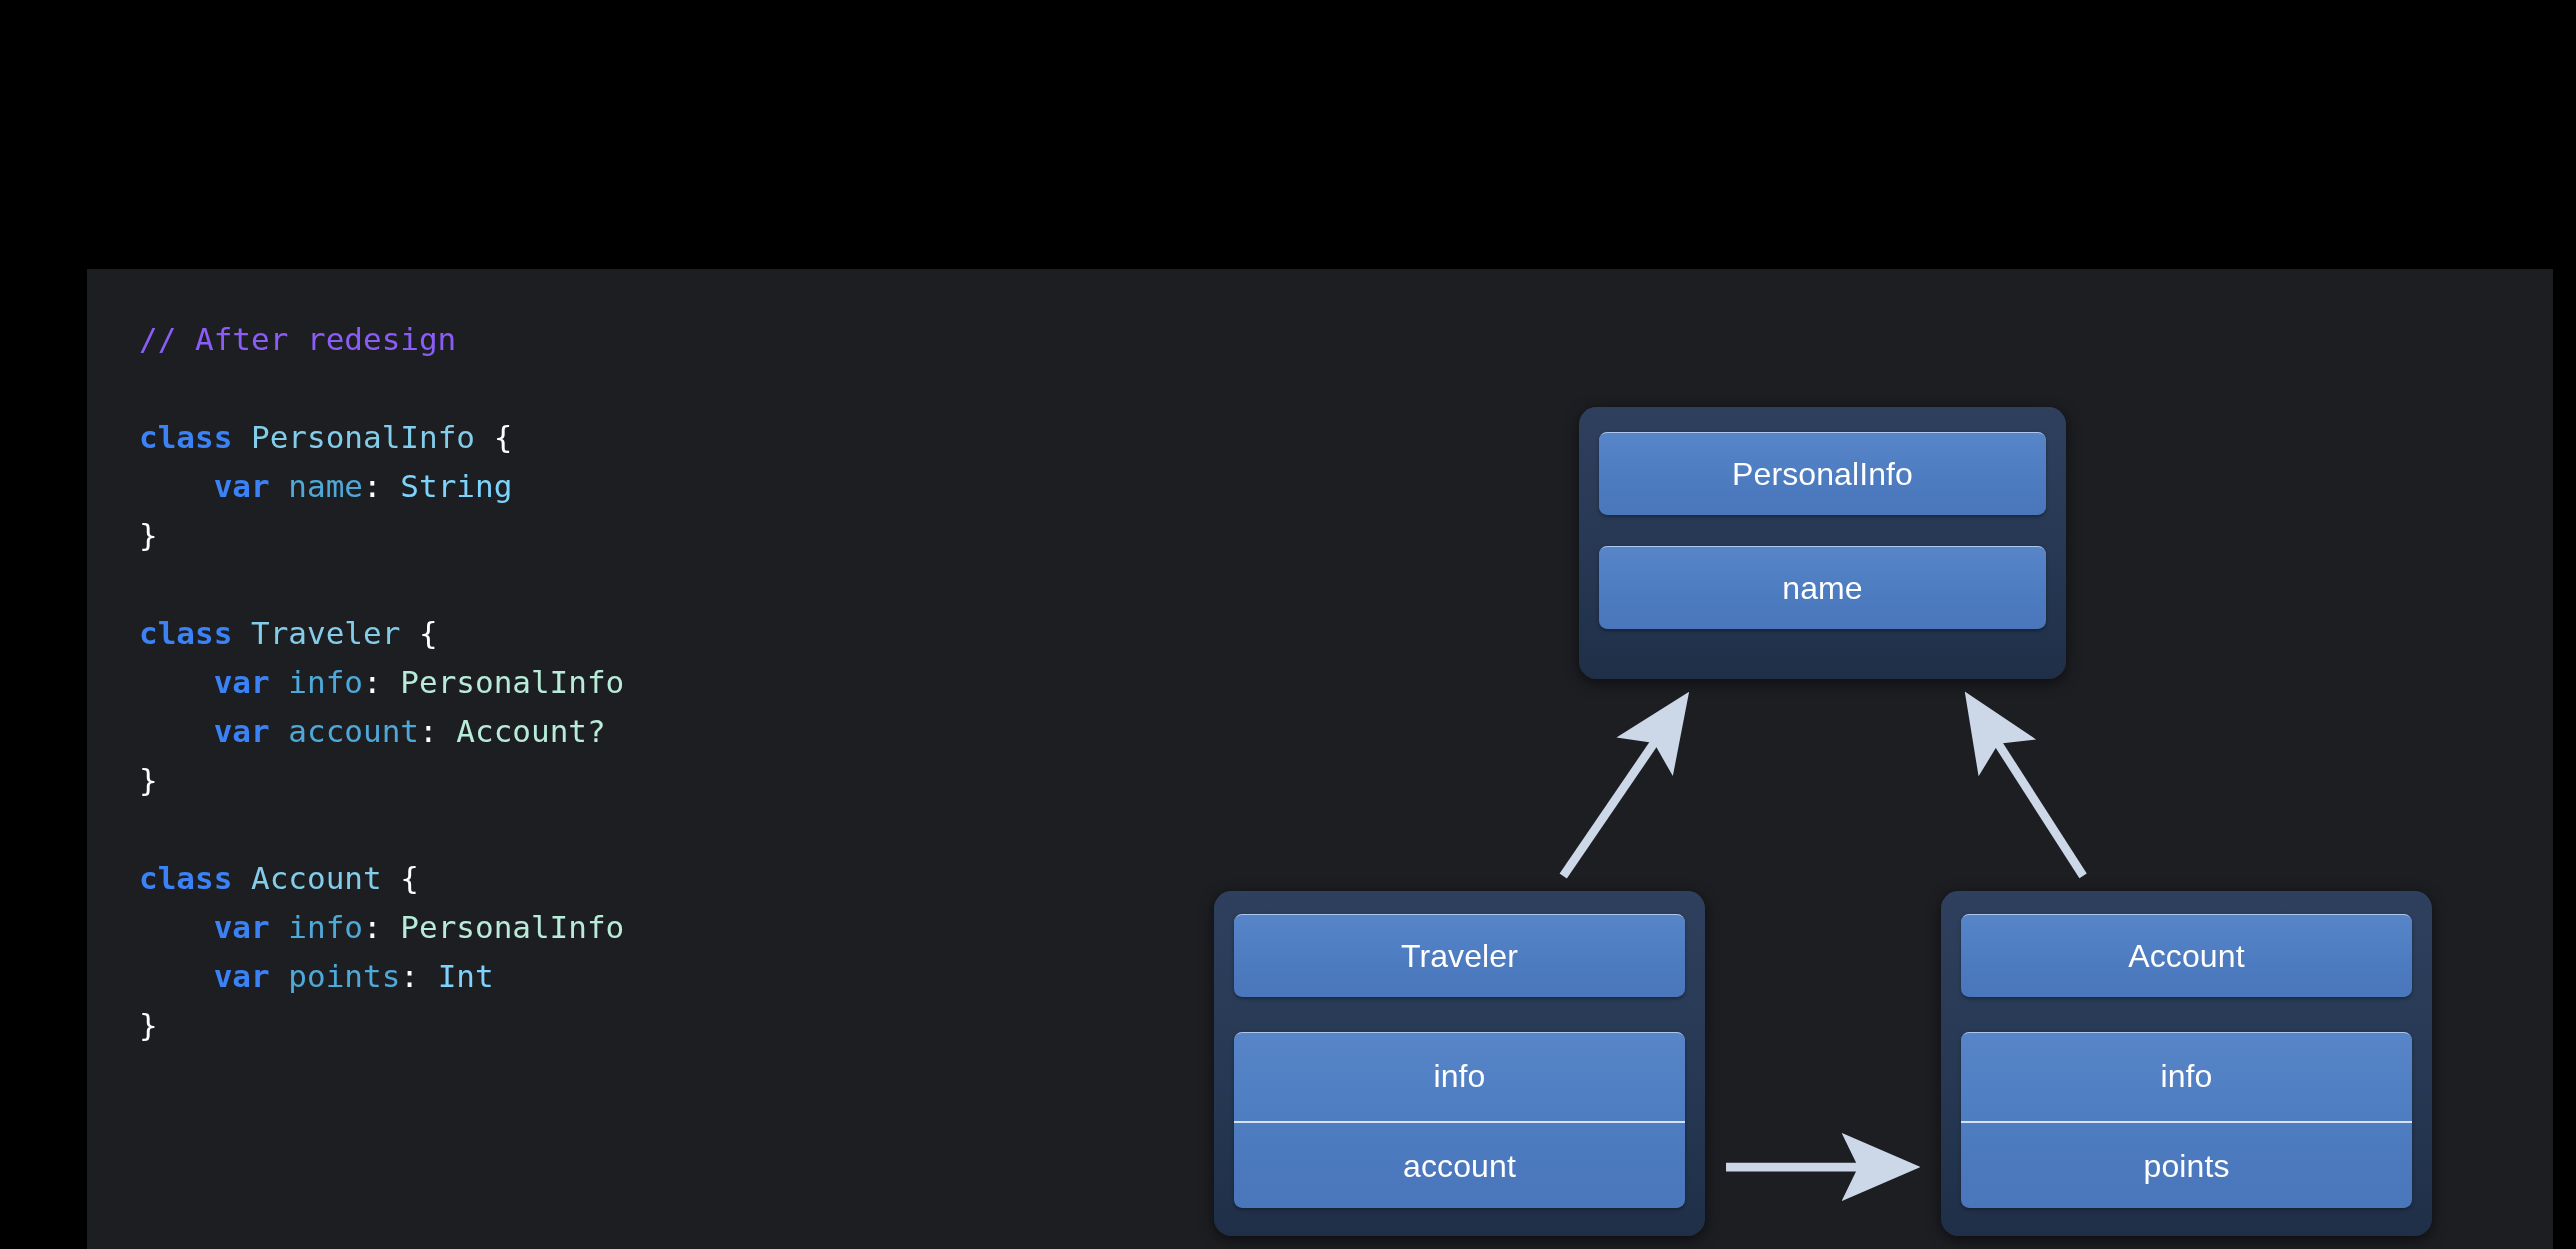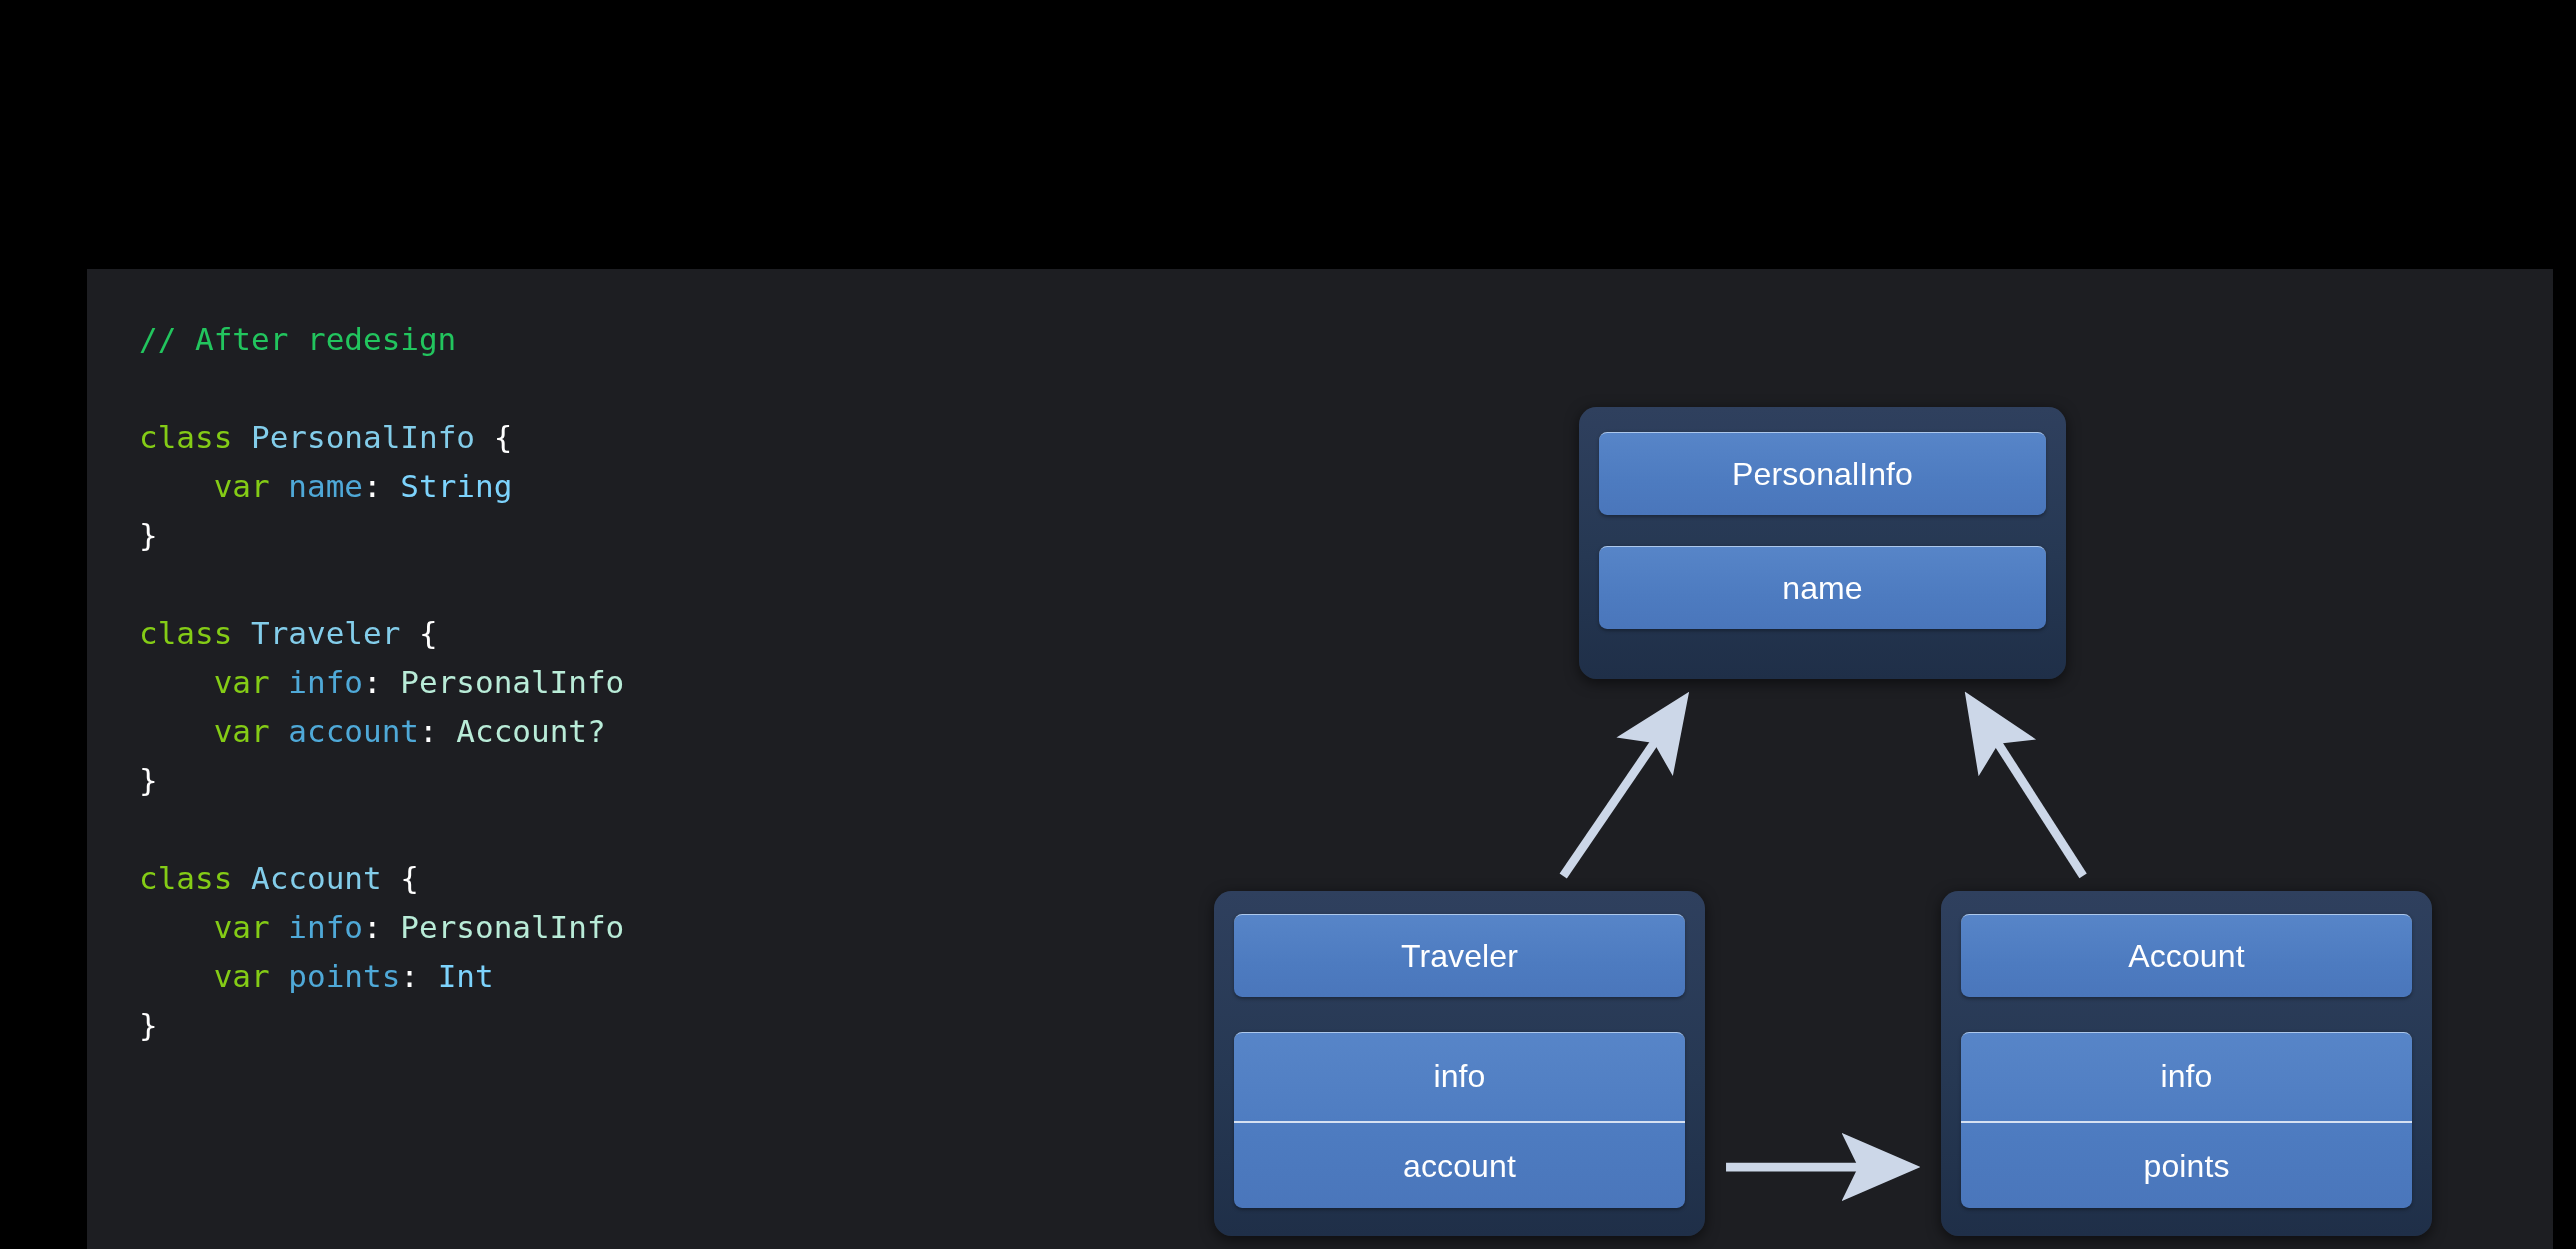--- a/index.html
+++ b/index.html
@@ -47,22 +47,22 @@
     position: absolute;
     left: 52px;
     top: 46px;
     font-family: "DejaVu Sans Mono", "Liberation Mono", monospace;
     font-size: 31px;
     line-height: 49px;
     white-space: pre;
     letter-spacing: 0px;
   }
   .code-line { height: 49px; }
-  .tok-comment { color: #22c55e; text-align: right; }
-  .tok-keyword { color: #84cc16; font-weight: normal; }
+  .tok-comment { color: #8b5cf6; text-align: right; }
+  .tok-keyword { color: #3b82f6; font-weight: bold; }
   .tok-classname { color: #83cdea; }
   .tok-prop     { color: #4fa9d8; }
   .tok-type     { color: #7dd3fc; }
   .tok-typeref  { color: #b9ecd8; }
   .tok-plain    { color: #ffffff; }
 
   
   #diagram {
     position: absolute;
     left: 0; top: 0;

